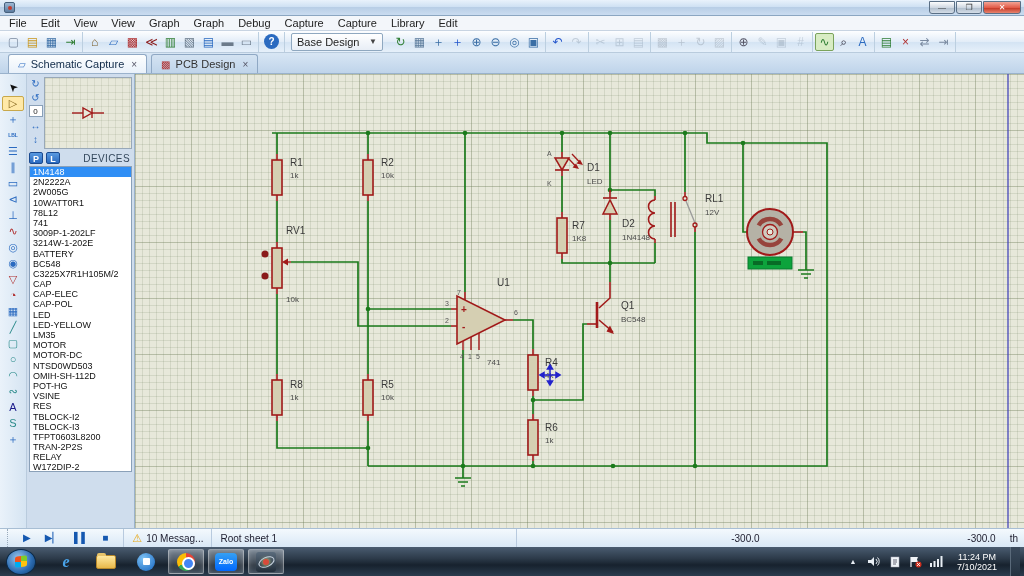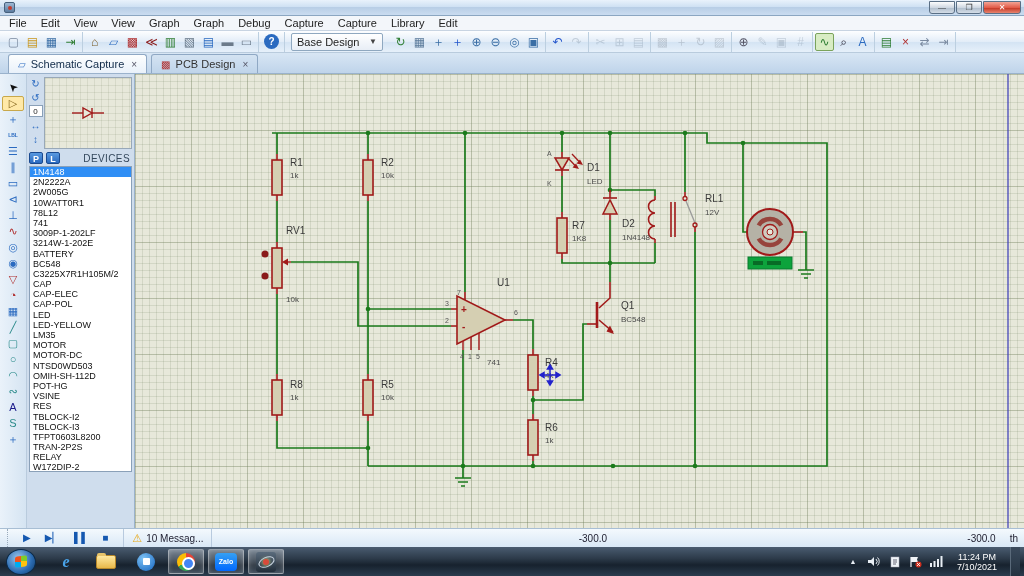--- a/index.html
+++ b/index.html
@@ -527,20 +527,23 @@
       <span class="simbtn">▶</span>
       <span class="simbtn">▶▏</span>
       <span class="simbtn">▌▌</span>
       <span class="simbtn">■</span>
     </span>
 
   <span class="sp">
     <span class="warnico">⚠</span>
     <span>10 Messag...</span>
   </span>
+  <span class="sp" style="width:305px">
+    <span>Root sheet 1</span>
+  </span>
   <span class="coords">
     <span class="cx">-300.0</span>
     <span class="cy">-300.0</span>
     <span>th</span>
   </span>
 </div>
 
 <div class="taskbar">
   <span class="orb">
       <span class="flag"></span>

